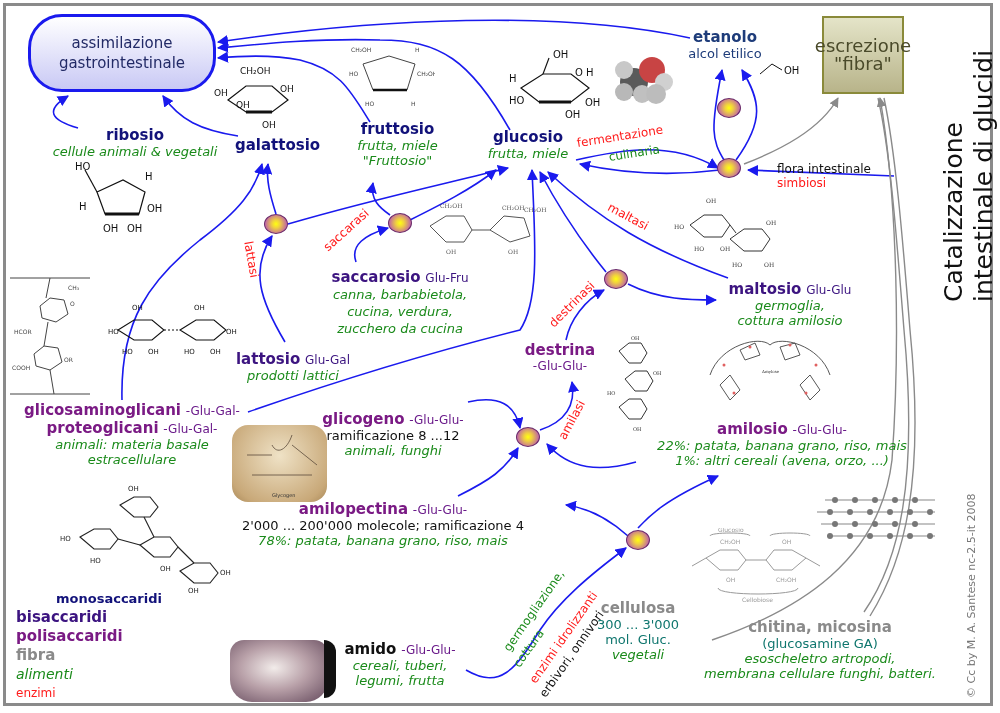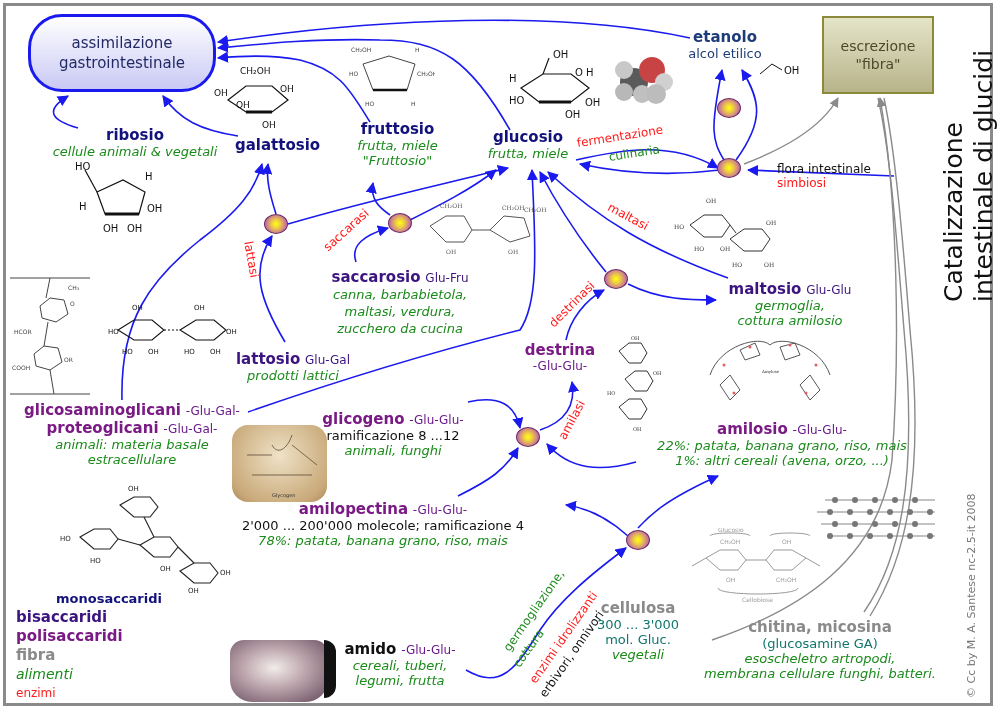--- a/index.html
+++ b/index.html
@@ -12,21 +12,21 @@
   .bi { color:#3c1480; font-weight:bold; }
   .poly { color:#7a1a84; font-weight:bold; }
   .fib { color:#8a8a8a; font-weight:bold; }
   .food { color:#1a8a1a; font-style:italic; }
   .enz { color:#ff1a1a; }
   .note { color:#111111; }
   .sub { color:#6a1a8a; font-weight:normal; font-size:12px; }
   .gray { color:#0f766e; }
   .blue-dark { color:#1e3c7a; }
   .node-assim { position:absolute; left:28px; top:14px; width:188px; height:78px; border:3px solid #1a1aee; border-radius:34px; background:linear-gradient(#ffffff,#c9c9f5); box-sizing:border-box; display:flex; align-items:center; justify-content:center; text-align:center; color:#222a66; font-size:15px; line-height:20px; }
-  .node-escr { position:absolute; left:822px; top:16px; width:112px; height:78px; background:linear-gradient(#e4e4c8,#b8b48a); border:2px solid #8a8a3a; box-sizing:border-box; display:flex; align-items:center; justify-content:center; text-align:center; color:#4a4a2a; font-size:14px; line-height:18px; }
+  .node-escr { position:absolute; left:822px; top:16px; width:82px; height:78px; background:linear-gradient(#e4e4c8,#b8b48a); border:2px solid #8a8a3a; box-sizing:border-box; display:flex; align-items:center; justify-content:center; text-align:center; color:#4a4a2a; font-size:18px; line-height:18px; }
   .title-v { position:absolute; left:935px; top:14px; width:60px; height:290px; }
   .title-v div { position:absolute; transform-origin:left top; transform:rotate(-90deg); font-size:25px; color:#111; white-space:nowrap; }
   .copy-v { position:absolute; left:965px; top:698px; transform-origin:left top; transform:rotate(-90deg); font-size:11px; color:#777; white-space:nowrap; }
   .enzyme { position:absolute; width:24px; height:20px; border-radius:50%; background:radial-gradient(circle at 50% 50%, #ffff10 0%, #f0d040 28%, #c06aa0 75%, #8a3a8a 100%); border:1px solid #6a2a6a; box-sizing:border-box; }
   .photo-glyco { position:absolute; left:232px; top:425px; width:95px; height:77px; border-radius:16px; background:radial-gradient(ellipse at 50% 40%, #efe2c6, #c8a878 80%, #a88858); }
   .photo-amido { position:absolute; left:230px; top:640px; width:98px; height:62px; border-radius:14px 14px 22px 22px; background:radial-gradient(ellipse at 45% 45%, #f2ecea 0%, #b8a0a8 45%, #7a6070 85%); }
   .photo-amido::after { content:""; position:absolute; right:-8px; top:0; width:12px; height:58px; background:#111; border-radius:0 20px 20px 0; }
   .mol { position:absolute; }
   .rot { position:absolute; transform-origin:left bottom; white-space:nowrap; }
 </style>
@@ -393,21 +393,21 @@
 
 <div class="rot enz" style="left:255px; top:240px; font-size:12px; transform:rotate(80deg); transform-origin:left top;">lattasi</div>
 <div class="rot enz" style="left:330px; top:240px; font-size:12px; transform:rotate(-42deg);">saccarasi</div>
 <div class="rot enz" style="left:612px; top:200px; font-size:12px; transform:rotate(28deg); transform-origin:left top;">maltasi</div>
 <div class="rot enz" style="left:556px; top:316px; font-size:12px; transform:rotate(-45deg);">destrinasi</div>
 <div class="rot enz" style="left:568px; top:428px; font-size:12px; transform:rotate(-62deg);">amilasi</div>
 
 <div class="abs center" style="left:300px; top:268px; width:200px;">
   <div style="font-size:15px;"><span class="bi">saccarosio</span> <span class="sub" style="color:#3c1480;">Glu-Fru</span></div>
   <div class="food" style="font-size:13px; line-height:17px;">canna, barbabietola,</div>
-  <div class="food" style="font-size:13px; line-height:17px;">maltasi, verdura,</div>
+  <div class="food" style="font-size:13px; line-height:17px;">cucina, verdura,</div>
   <div class="food" style="font-size:13px; line-height:17px;">zucchero da cucina</div>
 </div>
 
 <div class="abs center" style="left:228px; top:350px; width:130px;">
   <div style="font-size:15px;"><span class="bi">lattosio</span> <span class="sub" style="color:#3c1480;">Glu-Gal</span></div>
   <div class="food" style="font-size:13px;">prodotti lattici</div>
 </div>
 
 <div class="abs center" style="left:720px; top:280px; width:140px;">
   <div style="font-size:15px;"><span class="bi">maltosio</span> <span class="sub" style="color:#3c1480;">Glu-Glu</span></div>

